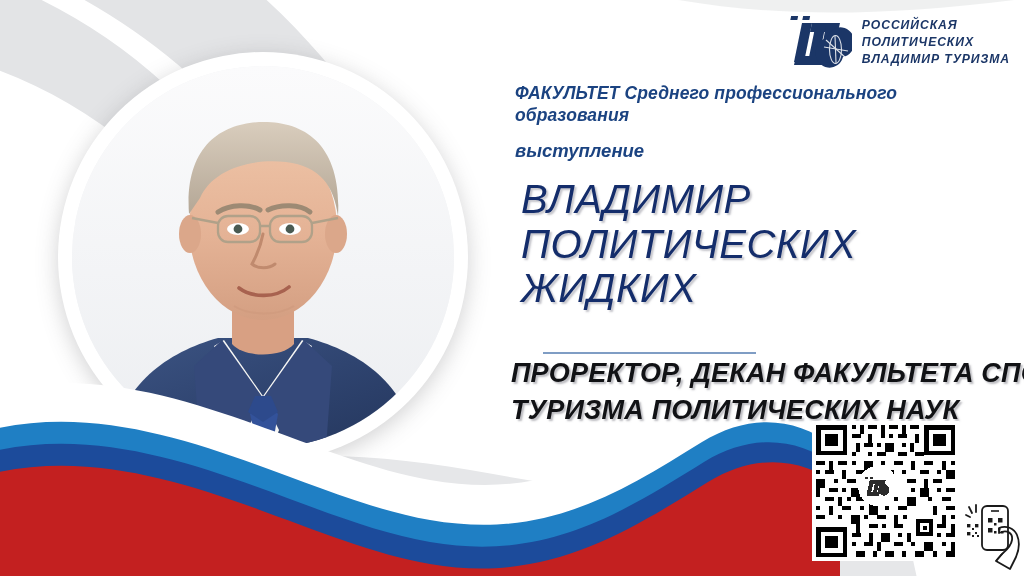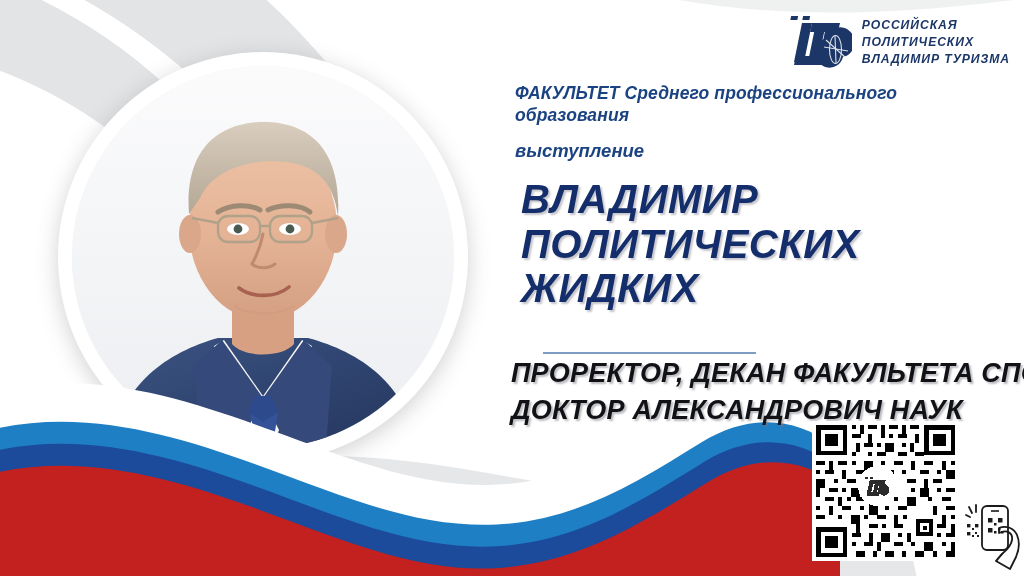--- a/index.html
+++ b/index.html
@@ -51,21 +51,21 @@
     font-size:17.5px;line-height:1.28;letter-spacing:.1px;
     color:#1b4381;margin:0;
   }
   .speech{
     font-style:italic;font-weight:bold;
     font-size:18.5px;line-height:1.3;
     color:#1b4381;margin:12px 0 0 0;
   }
   .name{
     margin:14px 0 0 6px;
-    font-style:italic;font-weight:bold;
+    font-style:italic;font-weight:normal;
     font-size:40px;line-height:1.12;letter-spacing:.5px;
     color:#142d6b;
     text-shadow:2px 2px 2px rgba(150,150,160,.55);
   }
   .name div{white-space:nowrap;}
 
   
   .rule{
     position:absolute;left:543px;top:352px;width:213px;height:2px;
     background:#7f9dc4;z-index:5;
@@ -253,21 +253,21 @@
       <div>ВЛАДИМИР</div>
       <div>ПОЛИТИЧЕСКИХ</div>
       <div>ЖИДКИХ</div>
     </div>
   </div>
 
   <div class="rule"></div>
 
   <div class="role">
     <div>ПРОРЕКТОР, ДЕКАН ФАКУЛЬТЕТА СПО</div>
-    <div>ДОКТОР АЛЕКСАНДРОВИЧ НАУК</div>
+    <div>ТУРИЗМА ПОЛИТИЧЕСКИХ НАУК</div>
   </div>
 
   <div class="qr">
     <svg viewBox="0 0 147 140" xmlns="http://www.w3.org/2000/svg" aria-hidden="true" shape-rendering="crispEdges">
       <rect width="147" height="140" fill="#ffffff"></rect>
       <g fill="#000000">
 
         <rect x="4" y="4" width="31" height="30"></rect>
         <rect x="8.5" y="8.5" width="22" height="21" fill="#fff"></rect>
         <rect x="13" y="13" width="13" height="12"></rect>

